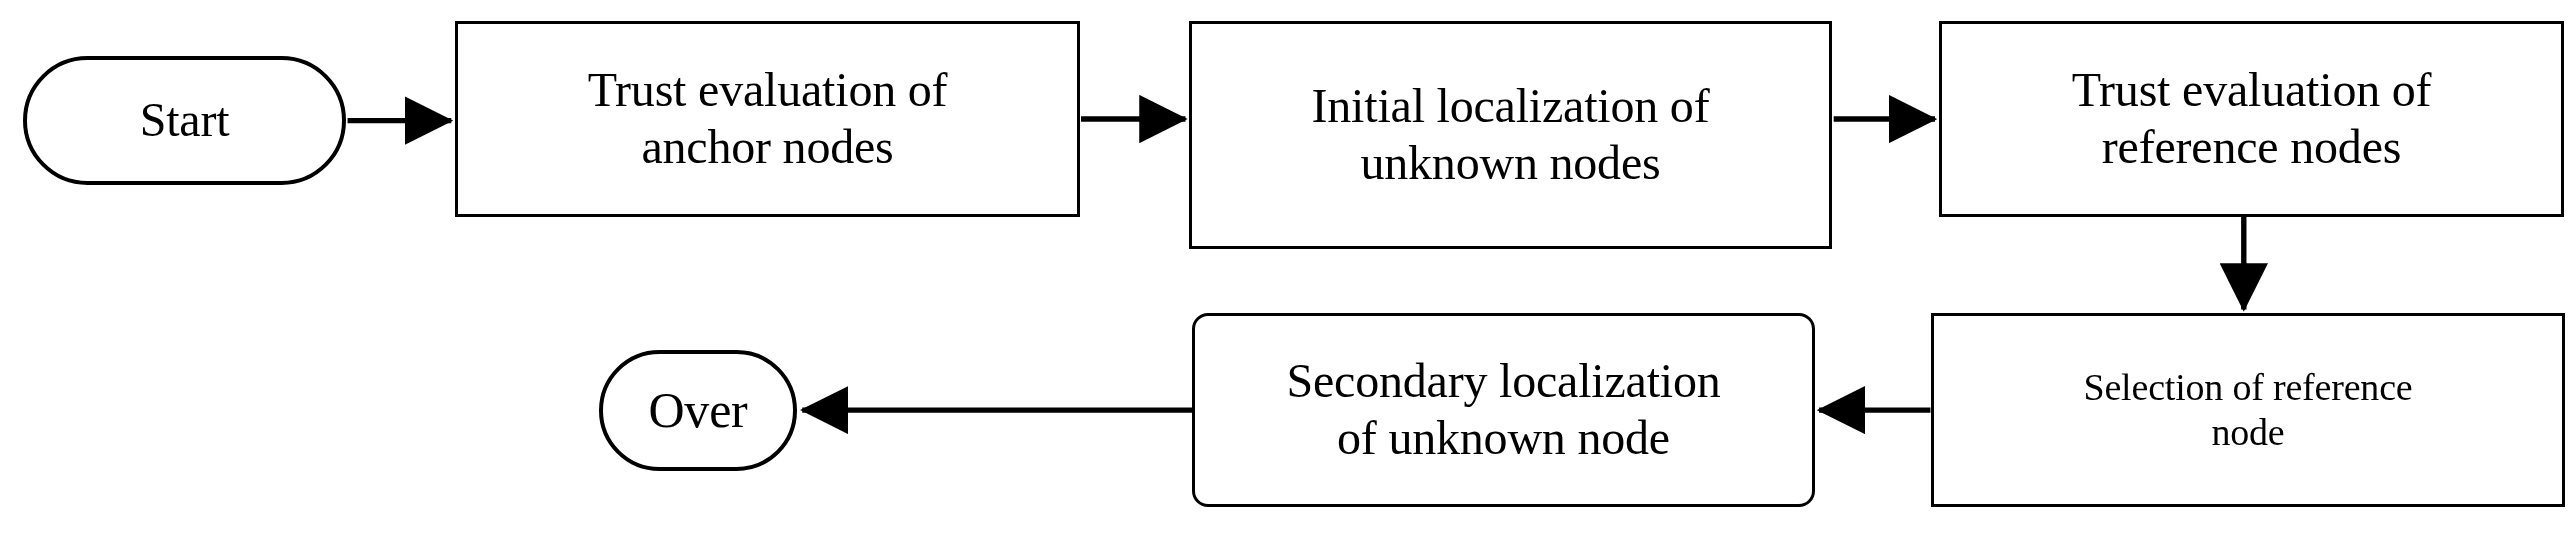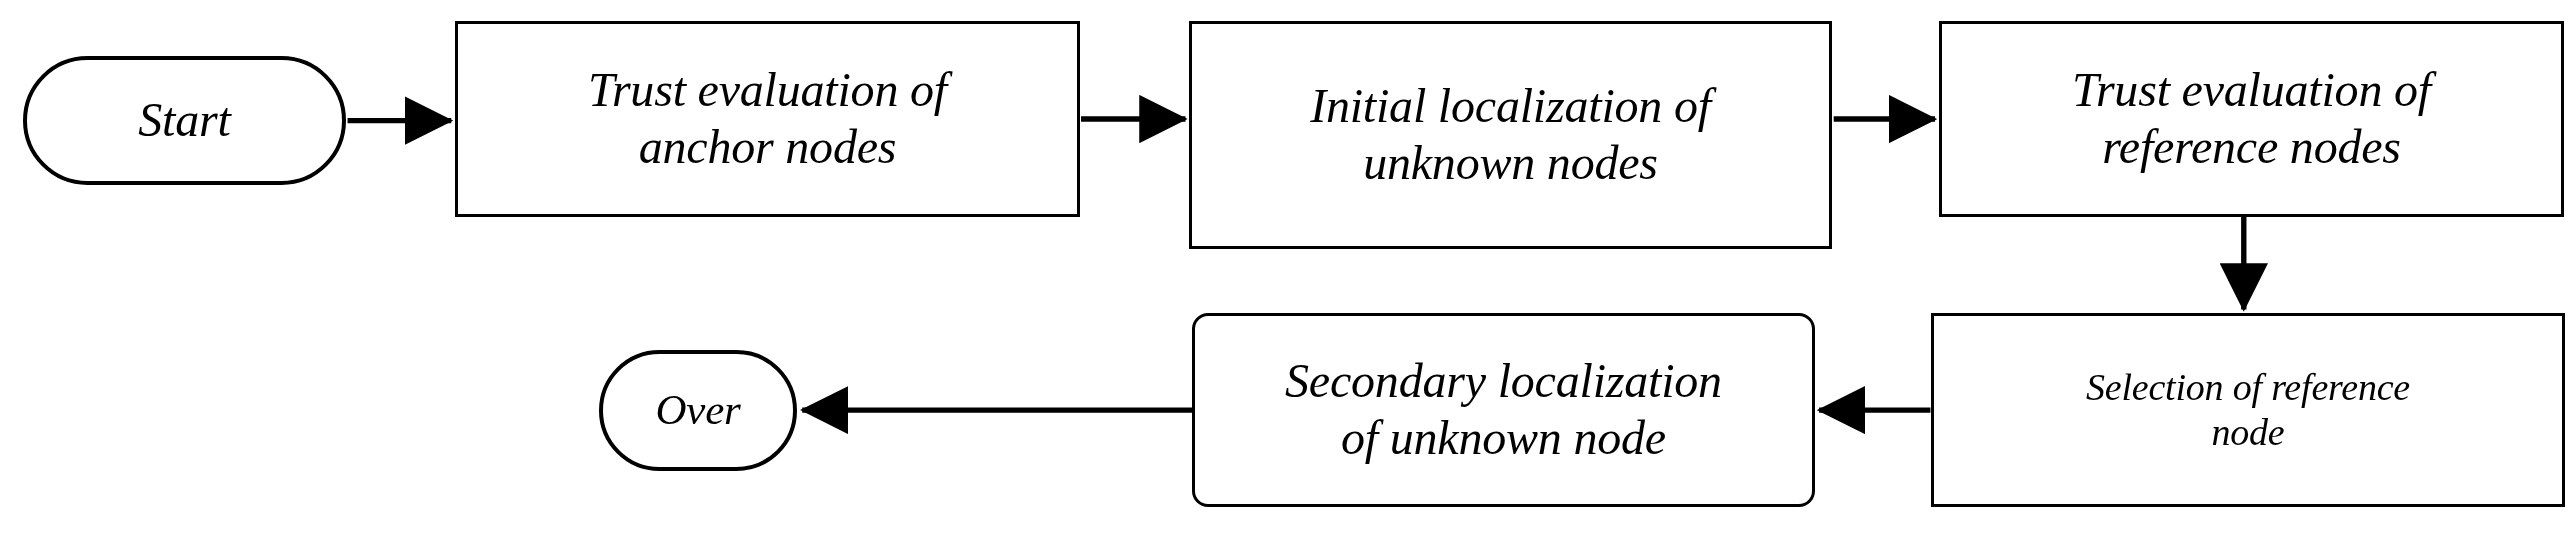--- a/index.html
+++ b/index.html
@@ -7,21 +7,20 @@
     padding: 0;
     background: #ffffff;
   }
   #canvas {
     position: relative;
     width: 2576px;
     height: 533px;
     background: #ffffff;
     font-family: "Liberation Serif", "DejaVu Serif", serif;
     overflow: hidden;
-    font-style: italic;
   }
   svg.edges {
     position: absolute;
     left: 0;
     top: 0;
     width: 2576px;
     height: 533px;
     pointer-events: none;
   }
   .node {
@@ -47,21 +46,21 @@
   .node-label {
     display: block;
     white-space: pre-line;
     padding: 0 6.1px;
   }
   
   #node-start        { left: 23px;   top: 56px;  width: 323px; height: 129px; font-size: 48px; }
   #node-anchor-trust { left: 455px;  top: 21px;  width: 625px; height: 196px; font-size: 48px; }
   #node-initial-loc  { left: 1189px; top: 21px;  width: 643px; height: 228px; font-size: 48px; }
   #node-ref-trust    { left: 1939px; top: 21px;  width: 625px; height: 196px; font-size: 48px; }
-  #node-over         { left: 599px;  top: 350px; width: 198px; height: 121px; font-size: 43px; }
+  #node-over         { left: 599px;  top: 350px; width: 198px; height: 121px; font-size: 50px; }
   #node-secondary    { left: 1192px; top: 313px; width: 623px; height: 194px; font-size: 48px; border-radius: 16px; }
   #node-selection    { left: 1931px; top: 313px; width: 634px; height: 194px; font-size: 38px; }
 </style>
 </head>
 <body>
 
 <div id="canvas">
 
   <svg class="edges" viewBox="0 0 3353 694" xmlns="http://www.w3.org/2000/svg">
     <defs>

